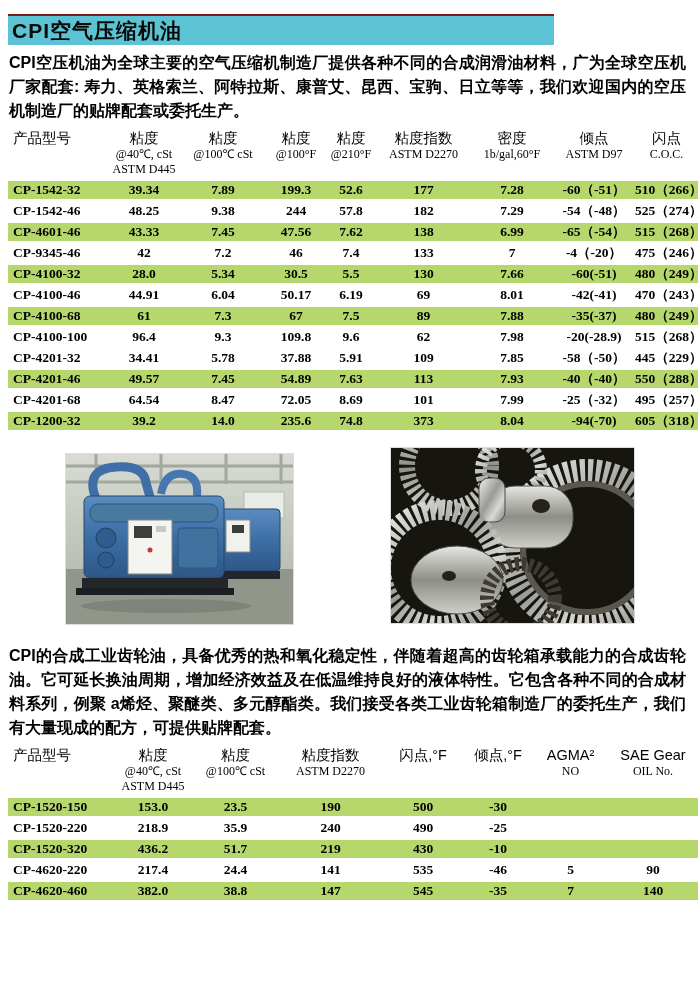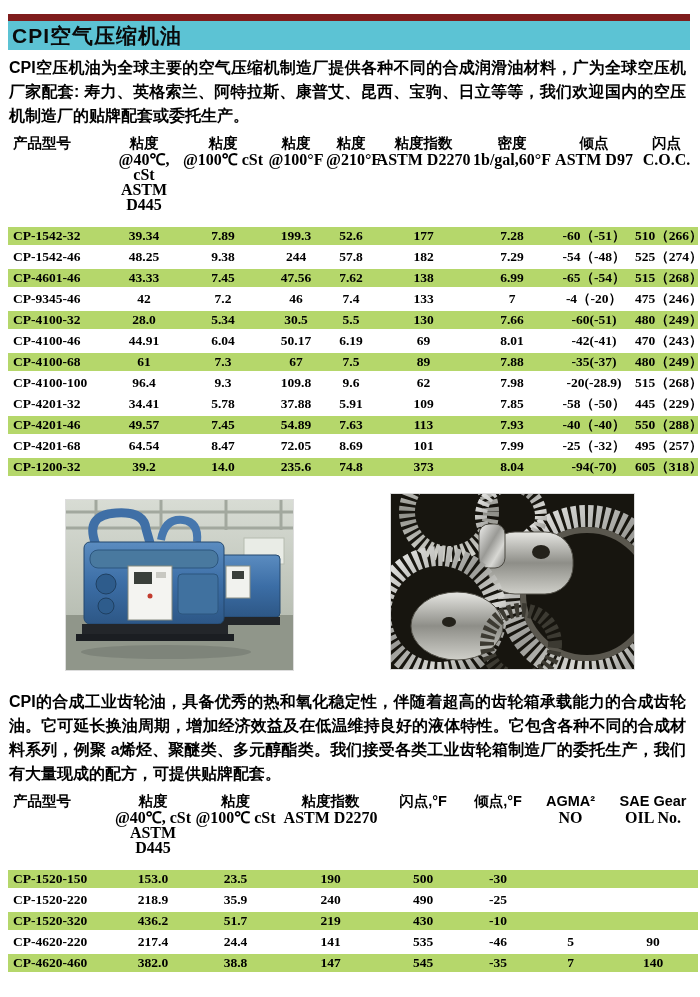--- a/index.html
+++ b/index.html
@@ -4,45 +4,45 @@
 <style>
   html,body{margin:0;padding:0;}
   body{
     width:700px;height:997px;overflow:hidden;background:#ffffff;
     font-family:"Liberation Serif",serif;color:#000;
   }
   .page{position:relative;width:700px;height:997px;}
 
   
   .banner{
-    margin:14px 10px 0 8px;width:682px;box-sizing:border-box;
-    border-top:7px solid #7f1d1d;background:#5cc3d4;
+    margin:14px 10px 0 8px;width:546px;box-sizing:border-box;
+    border-top:2px solid #7f1d1d;background:#5cc3d4;
     font-family:"Liberation Sans",sans-serif;font-weight:bold;
     font-size:21px;line-height:29px;padding-left:4px;color:#0a0a0a;
     letter-spacing:1px;
   }
   .banner.second{margin-top:0;}
 
   
   .intro{
     margin:6px 14px 0 9px;font-weight:bold;font-size:16px;line-height:24px;
     text-align:justify;font-family:"Liberation Sans",sans-serif;
   }
   .intro.second{margin-top:4px;}
 
   
   table.datatable{
     border-collapse:separate;border-spacing:0;margin:4px 0 0 8px;
     width:685px;table-layout:fixed;font-weight:bold;
   }
   table.datatable th{
-    vertical-align:top;text-align:center;padding:2px 0 15px 0;font-weight:bold;
+    vertical-align:top;text-align:center;padding:2px 0 4px 0;font-weight:normal;
   }
   table.datatable .h-main{font-size:14.5px;line-height:18px;font-family:"Liberation Sans",sans-serif;}
-  table.datatable .h-sub{font-size:16px;line-height:15px;}
+  table.datatable .h-sub{font-size:12px;line-height:15px;}
   table.datatable td{
     height:18px;font-size:13.5px;text-align:center;padding:0;
     border-bottom:3px solid #ffffff;white-space:nowrap;overflow:hidden;
   }
   table.datatable tr.hl td{background:#b5d76b;}
   table.datatable th:first-child,
   table.datatable td:first-child{text-align:left;padding-left:5px;}
 
   
   .t1 :is(th,td):nth-child(1){width:95px;}

